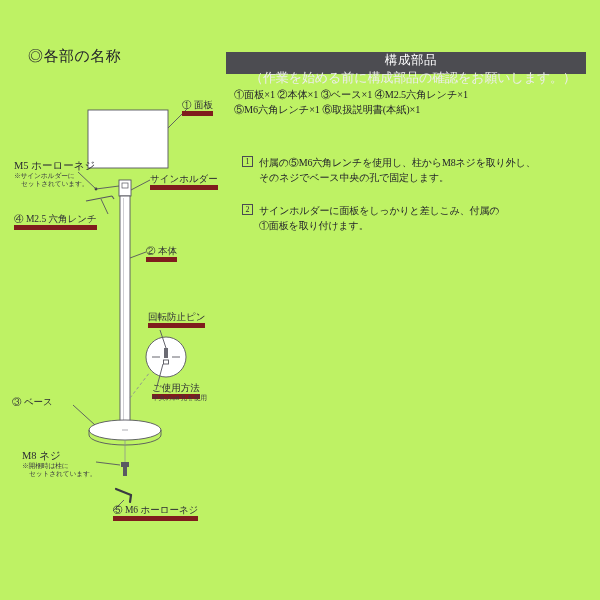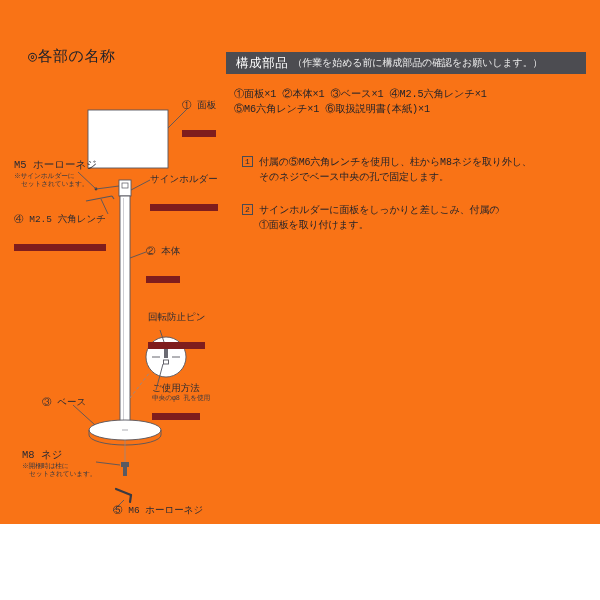--- a/index.html
+++ b/index.html
@@ -3,31 +3,31 @@
 <meta charset="utf-8">
 <style>
   html, body {
     margin: 0;
     padding: 0;
     background: #ffffff;
   }
   #page {
     position: relative;
     width: 600px;
-    height: 524px;
-    background: #f97316;
-    font-family: Liberation Mono, monospace;
+    height: 600px;
+    background: #bef264;
+    font-family: Liberation Serif, serif;
     color: #2b2b33;
     overflow: hidden;
   }
 
   
   .abs { position: absolute; }
   .nowrap { white-space: nowrap; }
-  .ul { border-bottom: 7px solid #7f1d1d; padding-bottom: 19px; }
+  .ul { border-bottom: 5px solid #7f1d1d; padding-bottom: 1px; }
 
   
   #left-panel {
     position: absolute;
     left: 0; top: 0;
     width: 218px; height: 600px;
   }
   #section-title-parts {
     position: absolute;
     left: 28px; top: 47px;
@@ -67,29 +67,30 @@
   }
   #parts-header-bar {
     position: absolute;
     left: 0; top: 52px;
     width: 360px; height: 22px;
     background: #4c4c51;
     display: flex;
     align-items: center;
     padding-left: 10px;
     box-sizing: border-box;
+    flex-direction: column;
   }
   #parts-header-title {
     color: #ffffff;
     font-size: 12.5px;
     letter-spacing: 0.6px;
   }
   #parts-header-sub {
     color: #ececec;
-    font-size: 10px;
+    font-size: 13px;
     margin-left: 4px;
     letter-spacing: -0.1px;
     text-align: center;
   }
   #parts-list {
     position: absolute;
     left: 8px; top: 87px;
     width: 352px;
     font-size: 10.2px;
     line-height: 1.5;
@@ -227,21 +228,21 @@
 
     <div class="dlabel nowrap abs" style="left:148px; top:312px;">
       <span class="ul">回転防止ピン</span>
     </div>
 
     <div class="dlabel nowrap abs" style="left:152px; top:383px;">
       <span class="ul">ご使用方法</span>
     </div>
     <div class="dnote nowrap abs" style="left:152px; top:394px;">中央のφ8 孔を使用</div>
 
-    <div class="dlabel nowrap abs" style="left:42px; top:397px;">③ ベース</div>
+    <div class="dlabel nowrap abs" style="left:12px; top:397px;">③ ベース</div>
 
     <div class="dlabel big nowrap abs" style="left:22px; top:449px;">M8 ネジ</div>
     <div class="dnote nowrap abs" style="left:22px; top:462px;">※開梱時は柱に</div>
     <div class="dnote nowrap abs indent" style="left:22px; top:470px;">セットされています。</div>
 
     <div class="dlabel nowrap abs" style="left:113px; top:505px;">
       <span class="ul">⑤ M6 ホーローネジ</span>
     </div>
   </div>
 

